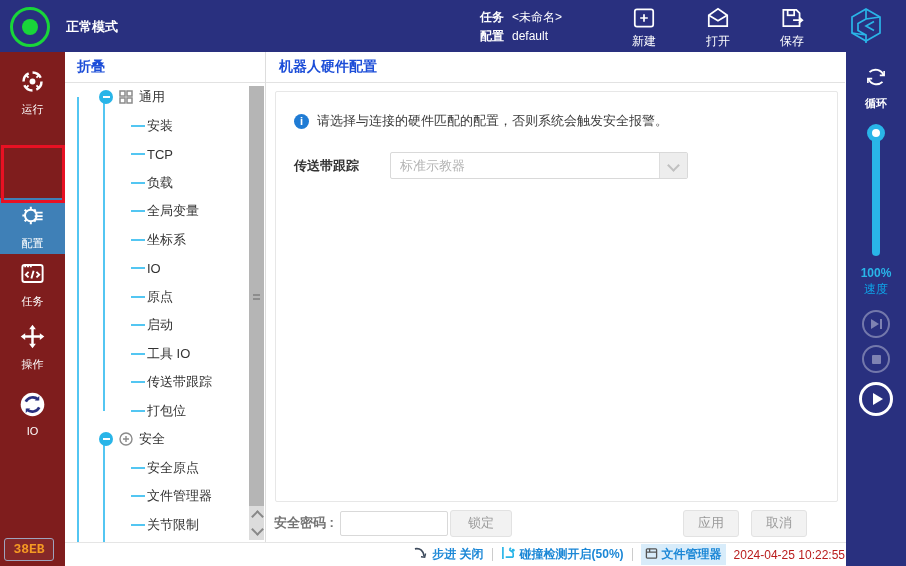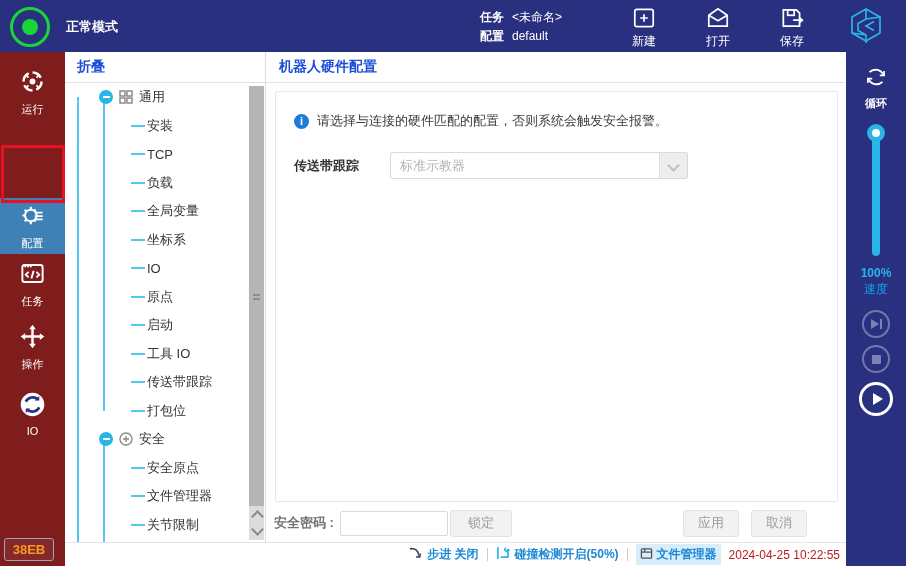--- a/index.html
+++ b/index.html
@@ -22,21 +22,21 @@
   .brand{position:absolute;left:843px;top:6px;width:46px;height:40px;color:#2ab5e8;}
   
   #sidebar{position:absolute;left:0;top:52px;width:65px;height:514px;background:#7f1d1d;}
   .side-item{position:absolute;left:0;width:65px;height:56px;display:flex;flex-direction:column;
              align-items:center;justify-content:center;gap:3px;color:#fff;cursor:pointer;}
   .side-item .cap{font-size:11px;}
   .side-item.active{background:#3f80b7;}
   #annot{position:absolute;left:1px;top:145px;width:58px;height:52px;border:3px solid #e81123;z-index:50;}
   .badge{position:absolute;left:4px;bottom:5px;width:48px;height:21px;border:1px solid #9fa3bd;
          border-radius:3px;background:rgba(255,255,255,0.05);color:#f59a23;font-weight:bold;
-         font-size:13px;display:flex;align-items:center;justify-content:center;}
+         font-size:13px;display:flex;align-items:center;justify-content:center;font-family:Liberation Mono, monospace;}
   
   #treepanel{position:absolute;left:65px;top:52px;width:201px;height:490px;background:#fff;
              border-right:1px solid #ddd;box-sizing:border-box;}
   .panel-hd{height:31px;border-bottom:1px solid #e2e2e2;display:flex;align-items:center;
             padding-left:12px;font-size:14px;font-weight:bold;color:#1d4ed8;box-sizing:border-box;}
   #tree{position:absolute;left:0;top:31px;right:18px;bottom:0;padding-left:28px;}
   .vline{position:absolute;width:2px;background:#53c6f2;}
   .trow{position:relative;height:28.5px;display:flex;align-items:center;font-size:13px;color:#333;cursor:pointer;}
   .trow.child{padding-left:54px;}
   .trow.child::before{content:"";position:absolute;left:38px;top:calc(50% - 1px);width:14px;height:2px;background:#53c6f2;}
@@ -95,21 +95,21 @@
   .cbtn.stop{top:293px;}
   .cbtn.play{top:330px;left:13px;width:34px;height:34px;border:3px solid #fff;}
   .tri{width:0;height:0;border-top:6px solid transparent;border-bottom:6px solid transparent;border-left:10px solid currentColor;}
   .tri.small{border-top-width:5px;border-bottom-width:5px;border-left-width:8px;}
   .bar{width:2px;height:10px;background:currentColor;margin-left:1px;}
   .sq{width:9px;height:9px;background:currentColor;border-radius:1px;}
   .play .tri{border-left-color:#fff;margin-left:3px;}
   
   #statusbar{position:absolute;left:65px;top:542px;width:781px;height:24px;background:#fff;
              border-top:1px solid #e5e5e5;box-sizing:border-box;display:flex;align-items:center;
-             justify-content:flex-end;gap:8px;font-size:12px;padding-right:6px;}
+             justify-content:flex-end;gap:8px;font-size:12px;padding-right:1px;}
   .st-item{display:flex;align-items:center;gap:4px;color:#1b87d6;font-weight:bold;cursor:pointer;}
   .st-sep{width:1px;height:13px;background:#ccc;}
   .st-item.fm{background:#d8ecfa;padding:2px 4px;}
   .st-time{color:#b91c1c;font-weight:normal;}
 </style>
 </head>
 <body>
 
 <div id="app">
 

